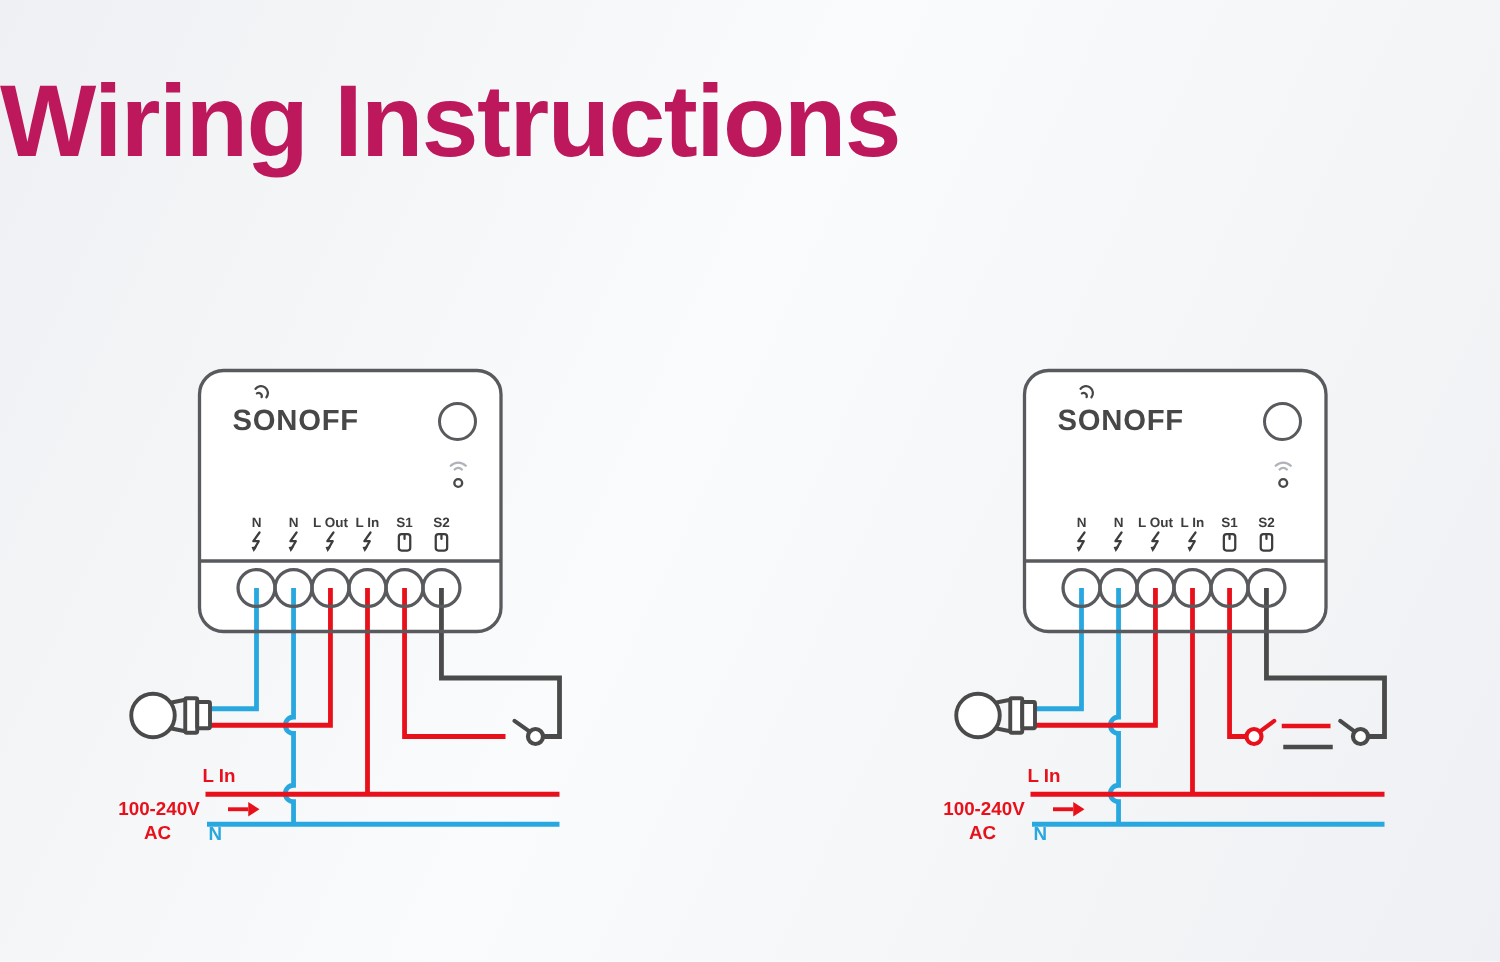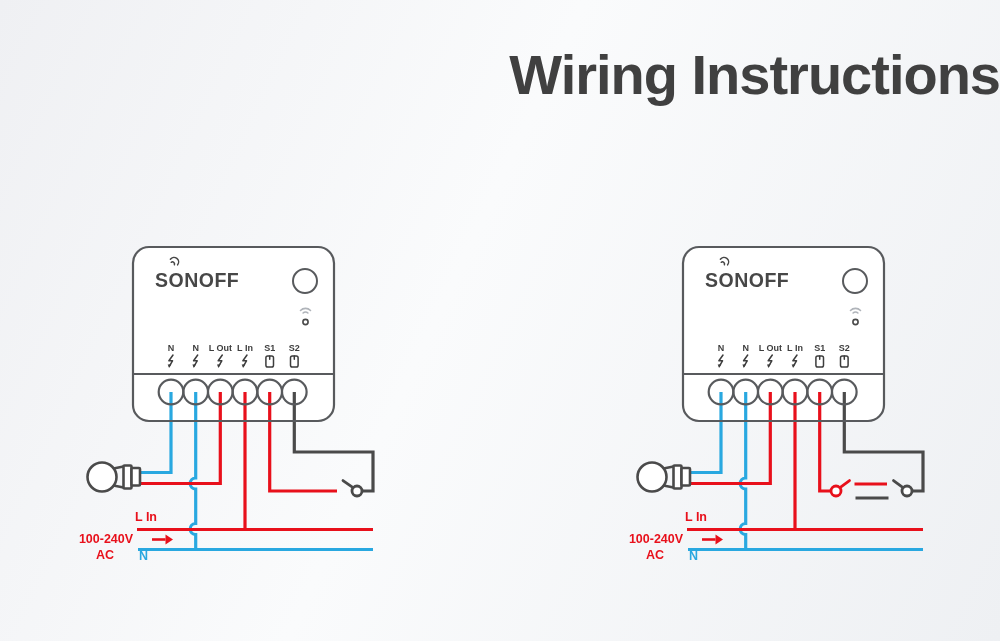--- a/index.html
+++ b/index.html
@@ -3,22 +3,22 @@
 <meta charset="utf-8">
 <style>
   html,body{margin:0;padding:0;}
   body{
     width:1000px;height:641px;position:relative;overflow:hidden;
     background:linear-gradient(115deg,#eff0f3 0%,#fafbfc 45%,#eef0f3 100%);
     font-family:"Liberation Sans",sans-serif;
   }
   .page-title{
     position:absolute;top:44px;left:0;right:0;margin:0;
-    text-align:right;font-size:56px;line-height:1.1;font-weight:bold;
-    letter-spacing:-1px;color:#404040;
+    text-align:left;font-size:68px;line-height:1.1;font-weight:bold;
+    letter-spacing:-1px;color:#be185d;
   }
   .diagram{position:absolute;top:240px;width:340px;height:340px;}
   .diagram.d0{left:60px;}
   .diagram.d1{left:610px;}
   svg text{font-family:"Liberation Sans",sans-serif;}
   .term-label{font-size:9px;font-weight:bold;fill:#3d3d3d;}
   .brand-text{font-size:19.5px;font-weight:bold;fill:#474747;letter-spacing:0.5px;}
   .power-text{font-size:12.5px;font-weight:bold;}
   .red-text{fill:#e8101b;}
   .blue-text{fill:#29a8e0;}

